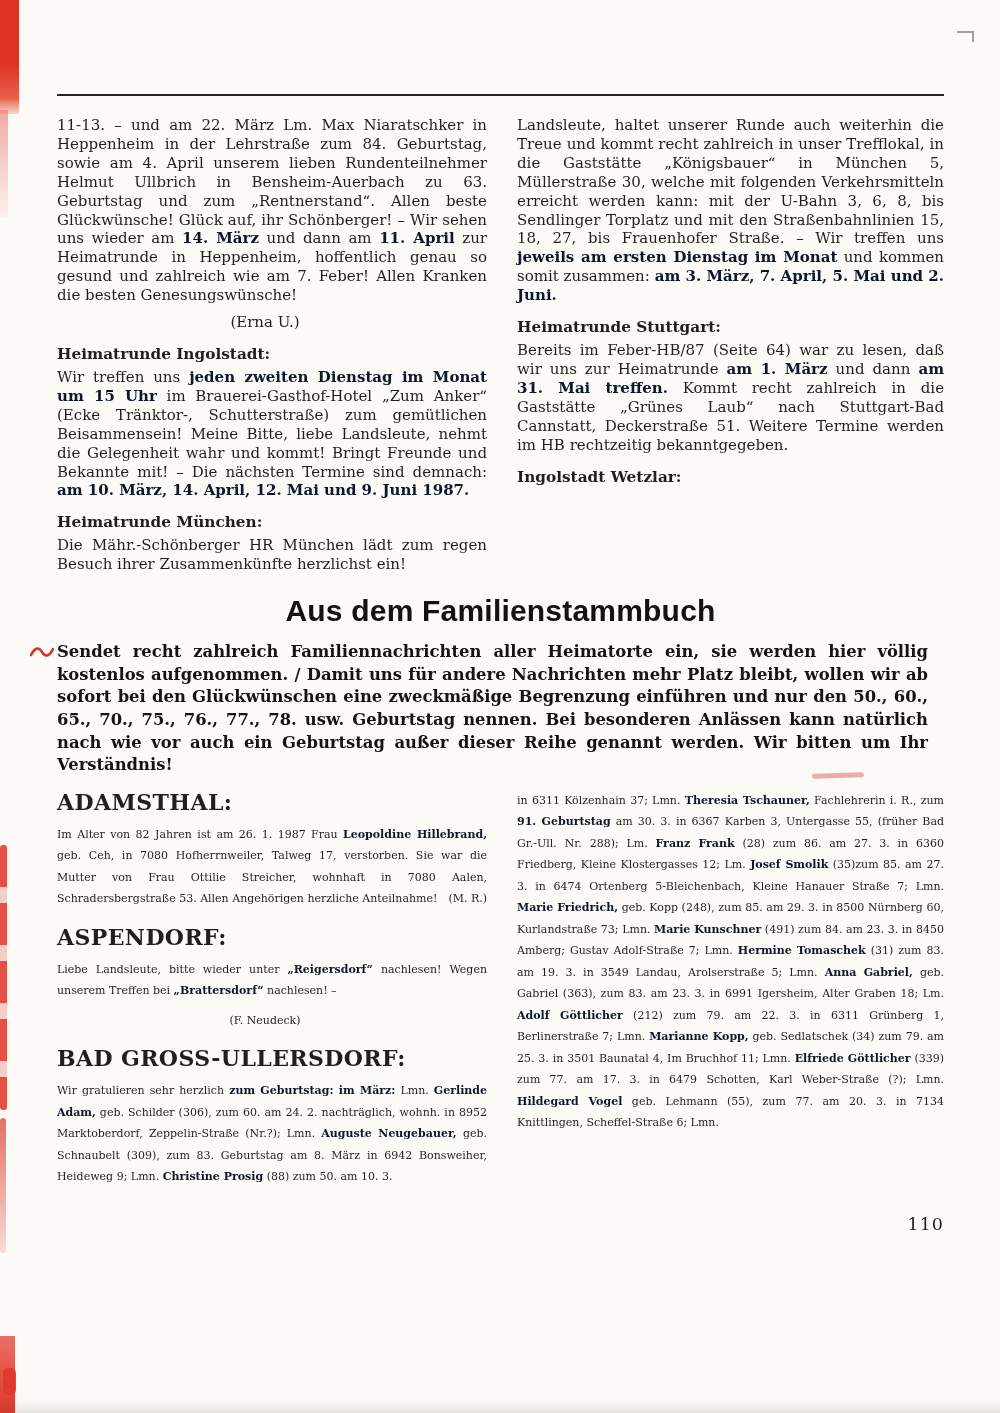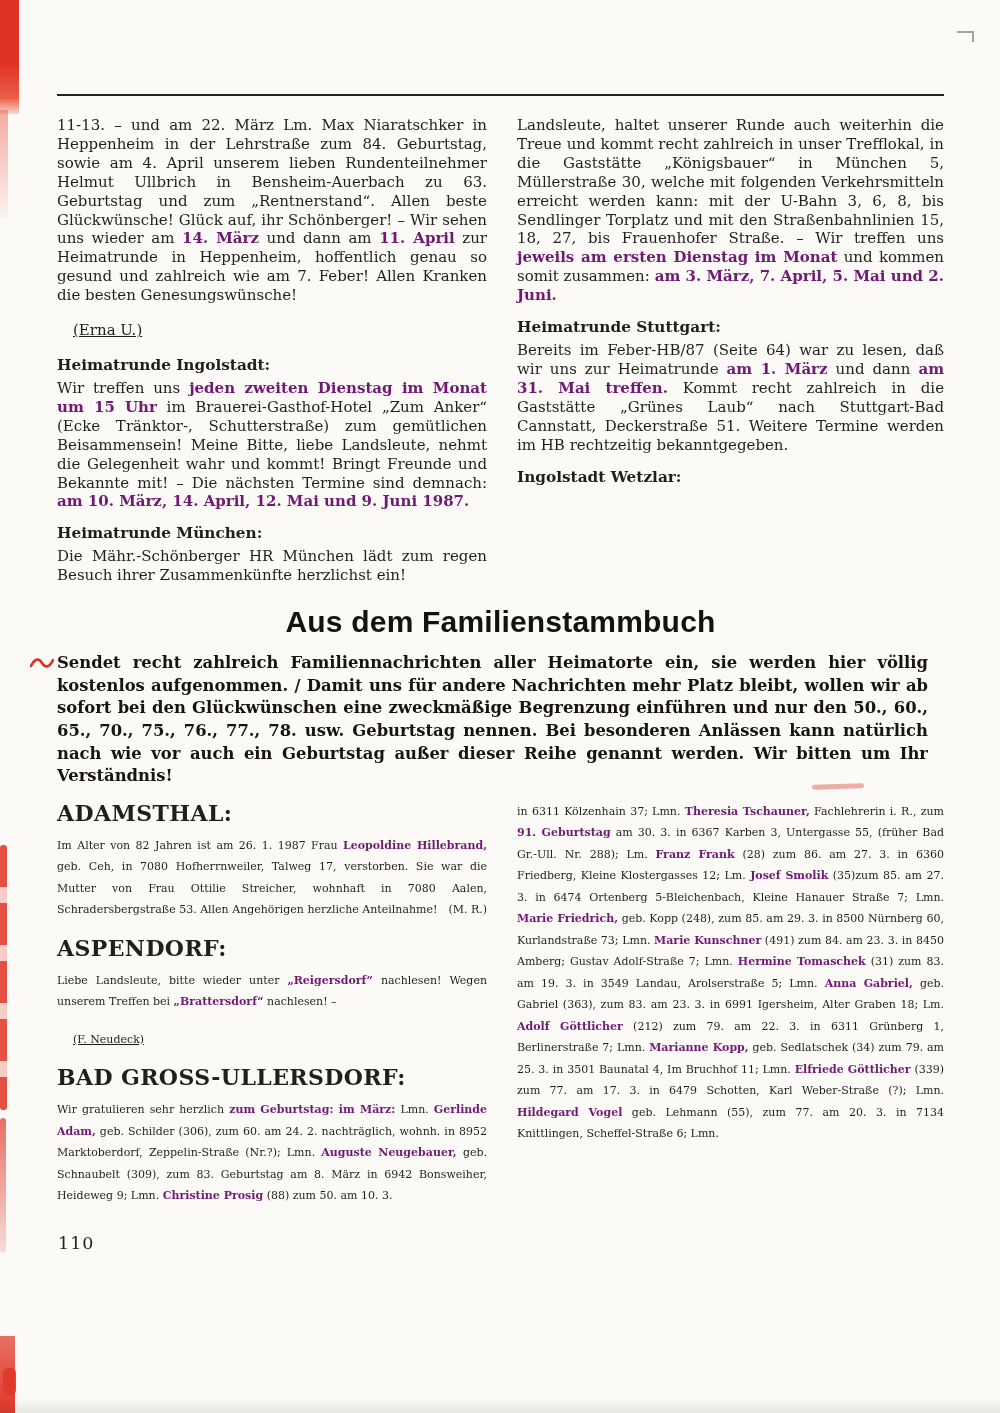--- a/index.html
+++ b/index.html
@@ -17,22 +17,22 @@
     background:#262420;
   }
   .content { position:relative; margin-left:57px; margin-right:56px; padding-top:116px; }
   .columns { display:flex; gap:30px; align-items:flex-start; }
   .col-left { width:430px; flex:0 0 430px; }
   .col-right { width:427px; flex:0 0 427px; }
 
   .para { text-align:justify; hyphens:auto; -webkit-hyphens:auto; margin:0; }
   .para::after { content:""; display:block; clear:both; }
   .heading { font-weight:bold; margin:0; }
-  b { font-weight:bold; color:#701a75; }
-  .sig { text-align:left; padding-right:14px; margin:16px;text-decoration:underline; }
+  b { font-weight:bold; color:#0f172a; }
+  .sig { text-align:center; padding-right:14px; margin:8px; }
   .sig-inline { float:right; }
 
   .top-section .para, .top-section .sig { font-size:15px; line-height:18.9px; }
   .top-section .heading { font-size:15.3px; line-height:19px; margin:13px 0 4px; }
 
   .headline {
     font-family:"Liberation Sans", sans-serif;
     font-weight:bold; font-size:30px; letter-spacing:0.2px;
     text-align:center; color:#14120e;
     margin:20px 0 13px;
@@ -51,21 +51,21 @@
     width:52px; height:5px; border-radius:3px;
     background:rgba(214,48,36,0.38);
     transform:rotate(-2deg);
   }
 
   .bottom-section .para, .bottom-section .sig { font-size:11px; line-height:21.5px; }
   .bottom-section .heading { font-size:22px; line-height:21px; letter-spacing:0.4px; margin:17px 0 11px; }
   .bottom-section .col-left > .heading:first-child,
   .bottom-section .col-right > .heading:first-child { margin-top:2px; }
 
-  .page-number { margin:26px 0 0 1px; font-size:17.5px; letter-spacing:1px; color:#24211d; }
+  .page-number { margin:26px 0 0 1px; font-size:17.5px; letter-spacing:1px; color:#24211d;text-align:right; }
 
   
   .scan-mark { position:absolute; pointer-events:none; }
   .mark-corner {
     left:0; top:0; width:19px; height:114px;
     background:linear-gradient(180deg,#e03326 0%,#df3124 55%,#ea5f49 86%,rgba(238,120,100,0.25) 100%);
   }
   .mark-corner-fade {
     left:0; top:110px; width:8px; height:108px;
     background:linear-gradient(180deg, rgba(233,90,78,0.5), rgba(243,160,150,0.08));

